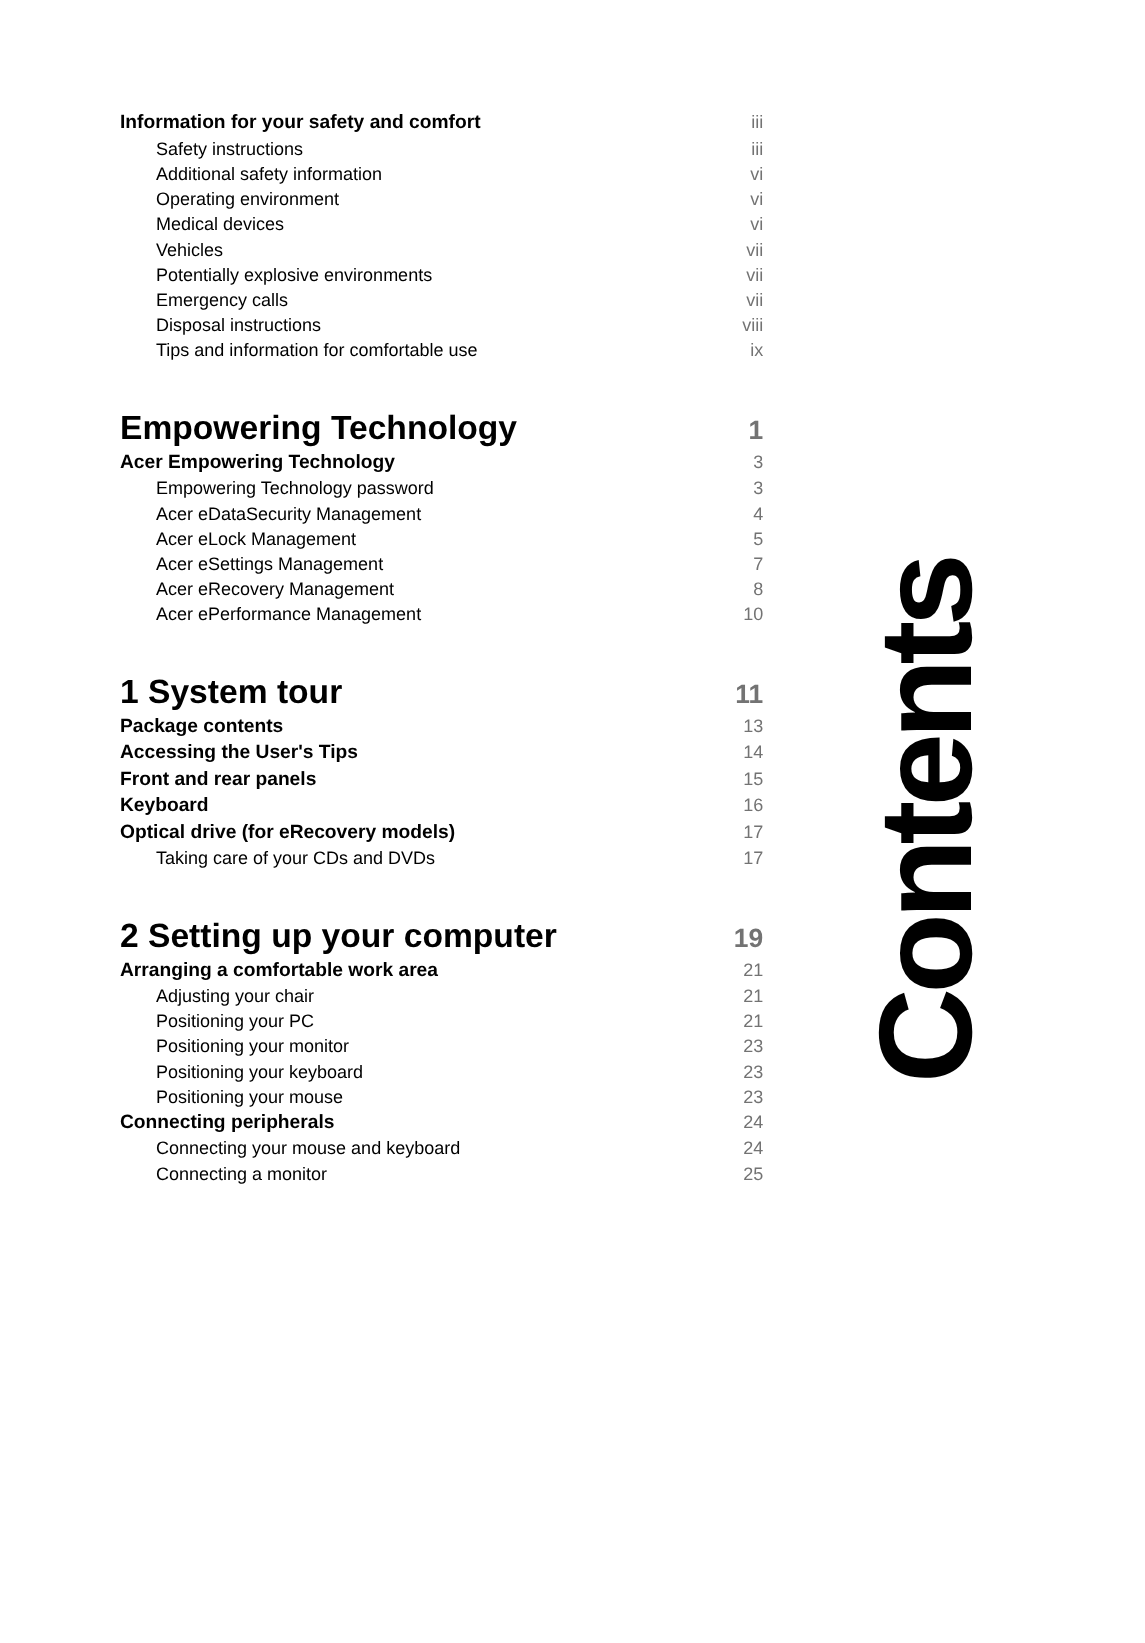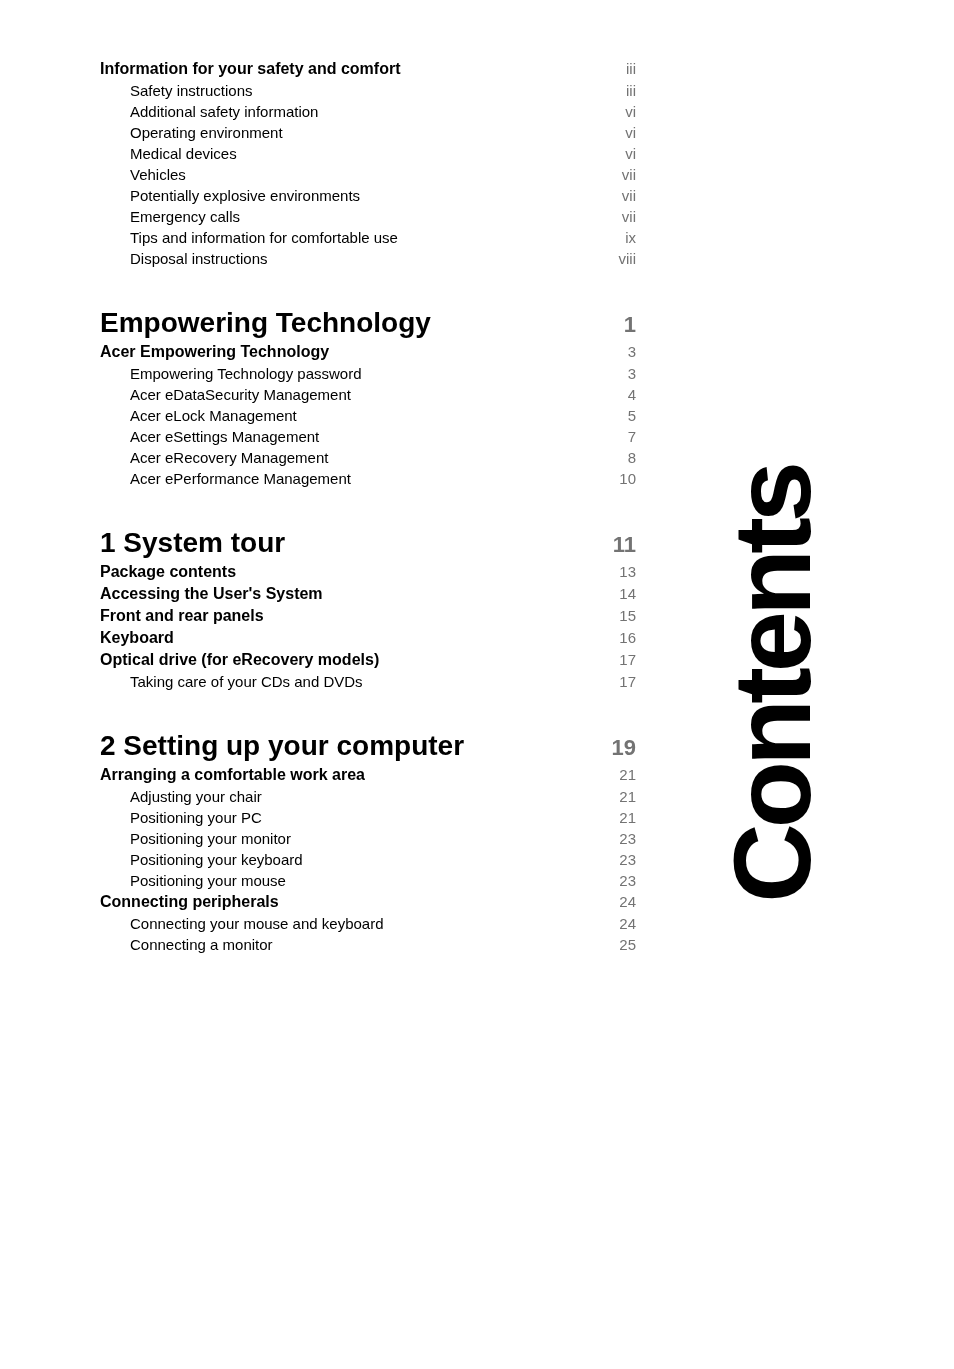--- a/index.html
+++ b/index.html
@@ -15,21 +15,21 @@
       min-height: 1369px;
       position: relative;
       overflow-x: hidden;
     }
 
     .page-container {
       width: 826px;
       min-height: 1369px;
       background: #ffffff;
       position: relative;
-      padding: 60px 80px 60px 100px;
+      padding: 94px 80px 60px 100px;
     }
 
     .sideways-title {
       position: absolute;
       right: 0;
       top: 0;
       width: 110px;
       height: 1369px;
       display: flex;
       align-items: center;
@@ -130,26 +130,26 @@
         </div>
         <div class="toc-row level-2">
           <span class="entry-text">Potentially explosive environments</span>
           <span class="entry-page">vii</span>
         </div>
         <div class="toc-row level-2">
           <span class="entry-text">Emergency calls</span>
           <span class="entry-page">vii</span>
         </div>
         <div class="toc-row level-2">
+          <span class="entry-text">Disposal instructions</span>
+          <span class="entry-page">viii</span>
+        </div>
+        <div class="toc-row level-2">
           <span class="entry-text">Tips and information for comfortable use</span>
           <span class="entry-page">ix</span>
-        </div>
-        <div class="toc-row level-2">
-          <span class="entry-text">Disposal instructions</span>
-          <span class="entry-page">viii</span>
         </div>
       </div>
       <div class="toc-section">
         <div class="toc-row chapter">
           <span class="entry-text">Empowering Technology</span>
           <span class="entry-page">1</span>
         </div>
         <div class="toc-row level-1">
           <span class="entry-text">Acer Empowering Technology</span>
           <span class="entry-page">3</span>
@@ -182,21 +182,21 @@
       <div class="toc-section">
         <div class="toc-row chapter">
           <span class="entry-text">1  System tour</span>
           <span class="entry-page">11</span>
         </div>
         <div class="toc-row level-1">
           <span class="entry-text">Package contents</span>
           <span class="entry-page">13</span>
         </div>
         <div class="toc-row level-1">
-          <span class="entry-text">Accessing the User's System</span>
+          <span class="entry-text">Accessing the User's Tips</span>
           <span class="entry-page">14</span>
         </div>
         <div class="toc-row level-1">
           <span class="entry-text">Front and rear panels</span>
           <span class="entry-page">15</span>
         </div>
         <div class="toc-row level-1">
           <span class="entry-text">Keyboard</span>
           <span class="entry-page">16</span>
         </div>

